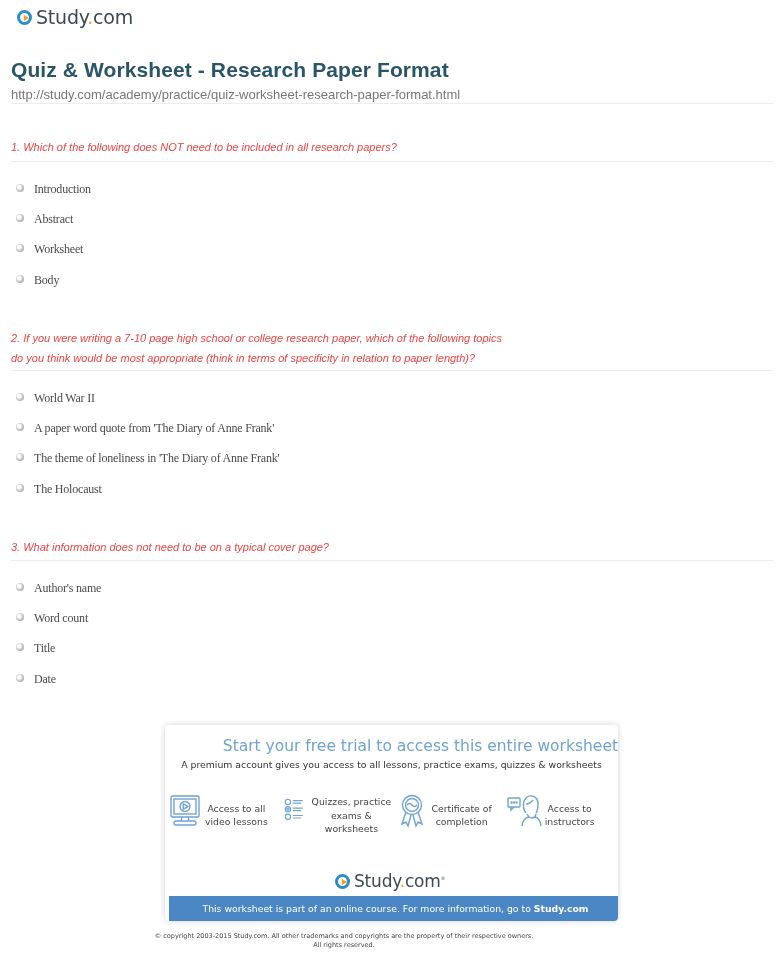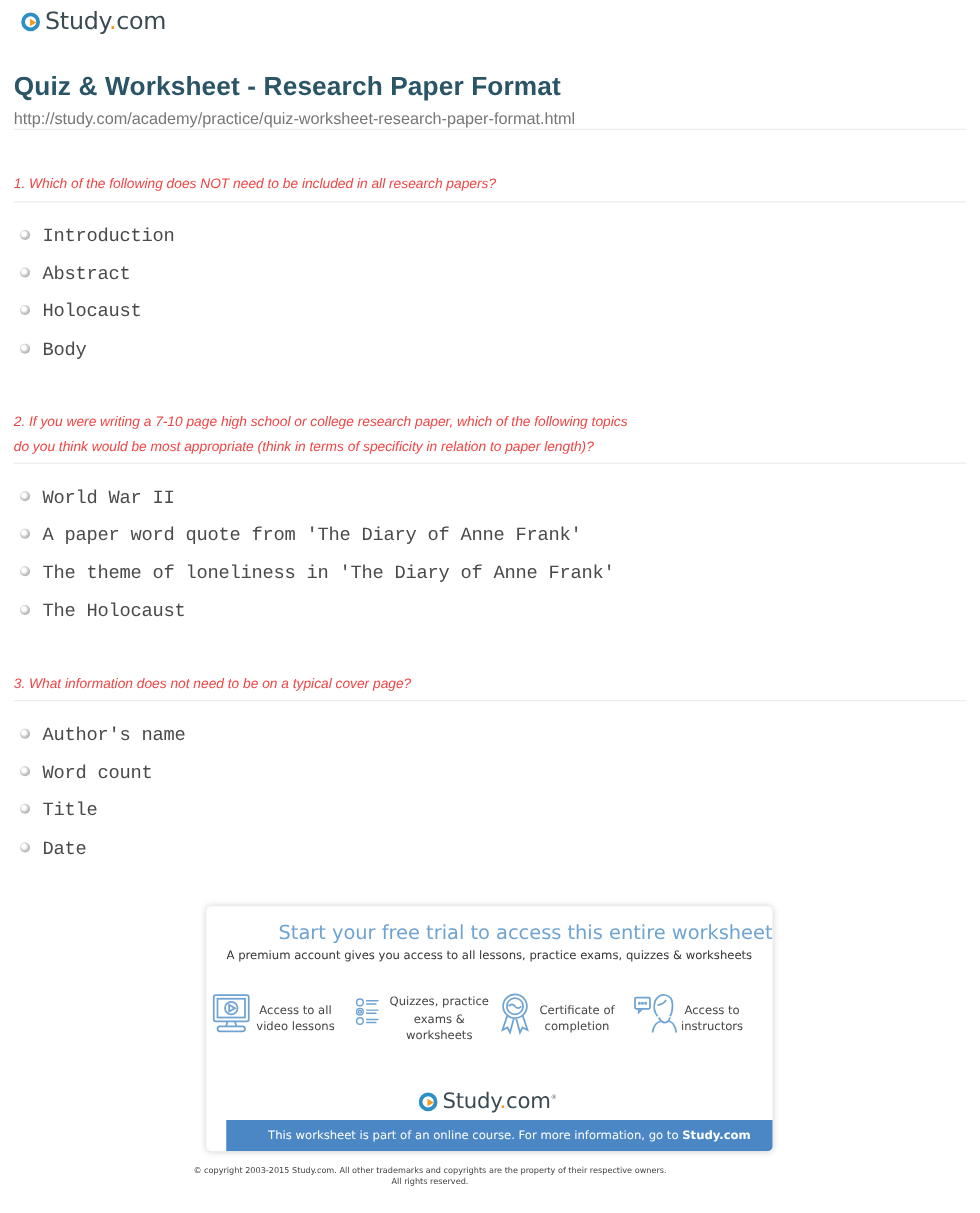--- a/index.html
+++ b/index.html
@@ -15,33 +15,33 @@
   #top-logo { left: 17px; top: 6px; }
 
   .title { position: absolute; left: 11px; top: 58px; font-size: 21px; font-weight: bold; color: #2a5566; letter-spacing: 0.1px; }
   .url { position: absolute; left: 11px; top: 87px; font-size: 13px; color: #777; }
   .rule { position: absolute; left: 11px; width: 762px; height: 1px; background: #ececec; }
 
   .question { position: absolute; left: 11px; font-size: 11px; color: #ef4444; line-height: 20px; font-style: italic; }
   .options { position: absolute; left: 16px; }
   .option { display: flex; align-items: center; height: 30.3px; }
   .radio { width: 8px; height: 8px; border-radius: 50%; background: radial-gradient(circle at 40% 40%, #ffffff 0 25%, #d0d0d0 45%, #8a8a8a 100%); margin-right: 10px; margin-top: -3px; }
-  .opt-label { font-family: Liberation Mono, monospace; font-size: 15px; color: #4a4a4a; letter-spacing: -0.2px; }
+  .opt-label { font-family: Liberation Serif, serif; font-size: 12px; color: #4a4a4a; letter-spacing: -0.2px; }
 
   .cta { position: absolute; left: 165px; top: 725px; width: 453px; height: 196px; background: #fff; border-radius: 4px; box-shadow: 0 0 6px rgba(0,0,0,0.18); overflow: hidden; }
   .cta-head { position: absolute; left: 0; top: 12px; width: 100%; text-align: right; font-family: "DejaVu Sans", sans-serif; font-size: 15.5px; color: #6fa3d2; font-weight: normal; }
   .cta-sub { position: absolute; left: 0; top: 34px; width: 100%; text-align: center; font-family: "DejaVu Sans", sans-serif; font-size: 9.3px; color: #333; }
   .features { position: absolute; left: 0; top: 62px; width: 100%; display: flex; }
   .feature { flex: 1; display: flex; align-items: center; }
   .feature svg { width: 40px; height: 36px; }
   .feat-label { margin-top: 8px; font-family: "DejaVu Sans", sans-serif; font-size: 9.3px; color: #444; text-align: center; line-height: 13.5px; white-space: pre-line; }
   #cta-logo { left: 170px; top: 146px; }
   #cta-logo .word { font-size: 17px; }
   #cta-logo .tm { font-size: 5px; vertical-align: super; color: #666; }
-  .banner { position: absolute; left: 16px; bottom: 0; width: 100%; height: 25px; background: #4a87c4; color: #fff; text-align: center; line-height: 25px; font-family: "DejaVu Sans", sans-serif; font-size: 9.3px; }
+  .banner { position: absolute; left: 4px; bottom: 0; width: 100%; height: 25px; background: #4a87c4; color: #fff; text-align: center; line-height: 25px; font-family: "DejaVu Sans", sans-serif; font-size: 9.3px; }
   .banner b { font-weight: bold; }
 
   .copyright { position: absolute; left: 0; top: 932px; width: 688px; text-align: center; font-family: "DejaVu Sans", sans-serif; font-size: 6.5px; color: #444; line-height: 9px; }
 </style>
 </head>
 <body>
 
 <div class="logo" id="top-logo">
   <span class="mark"></span>
   <span class="word"><span>Study</span><span class="dot">.</span><span>com</span></span>
@@ -57,21 +57,21 @@
   <div class="option">
       <span class="radio"></span>
       <span class="opt-label">Introduction</span>
     </div>
   <div class="option">
       <span class="radio"></span>
       <span class="opt-label">Abstract</span>
     </div>
   <div class="option">
       <span class="radio"></span>
-      <span class="opt-label">Holocaust</span>
+      <span class="opt-label">Worksheet</span>
     </div>
   <div class="option">
       <span class="radio"></span>
       <span class="opt-label">Body</span>
     </div>
 </div>
 
 <div class="question" style="top:328px">
   <div>2. If you were writing a 7-10 page high school or college research paper, which of the following topics</div>
   <div>do you think would be most appropriate (think in terms of specificity in relation to paper length)?</div>

